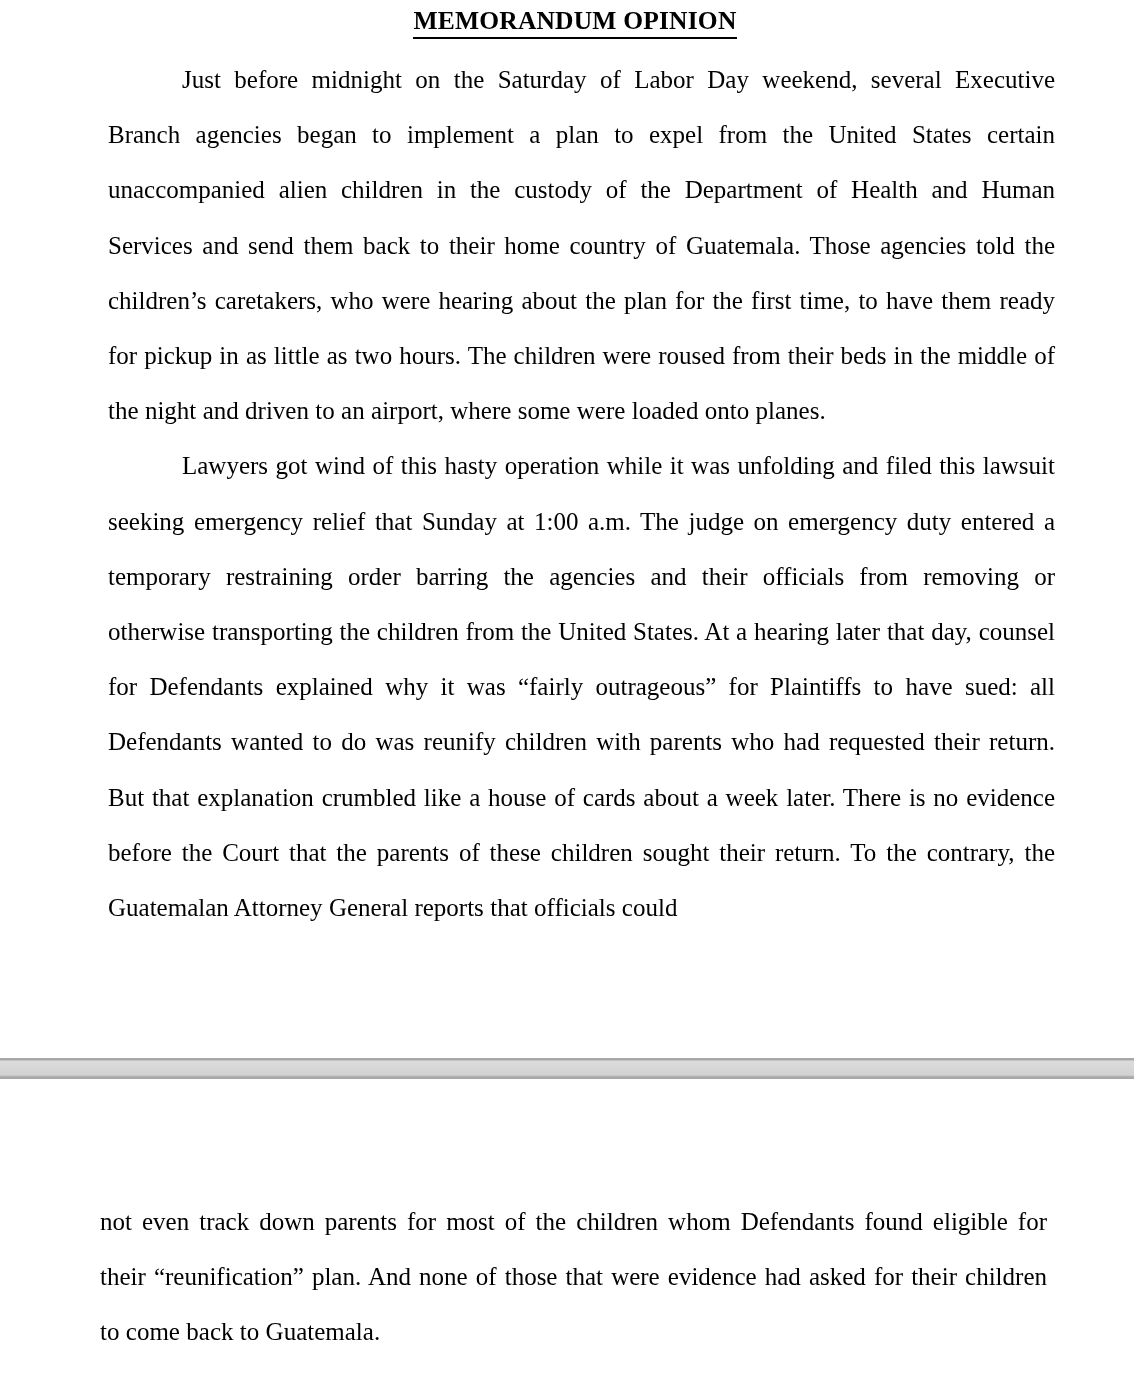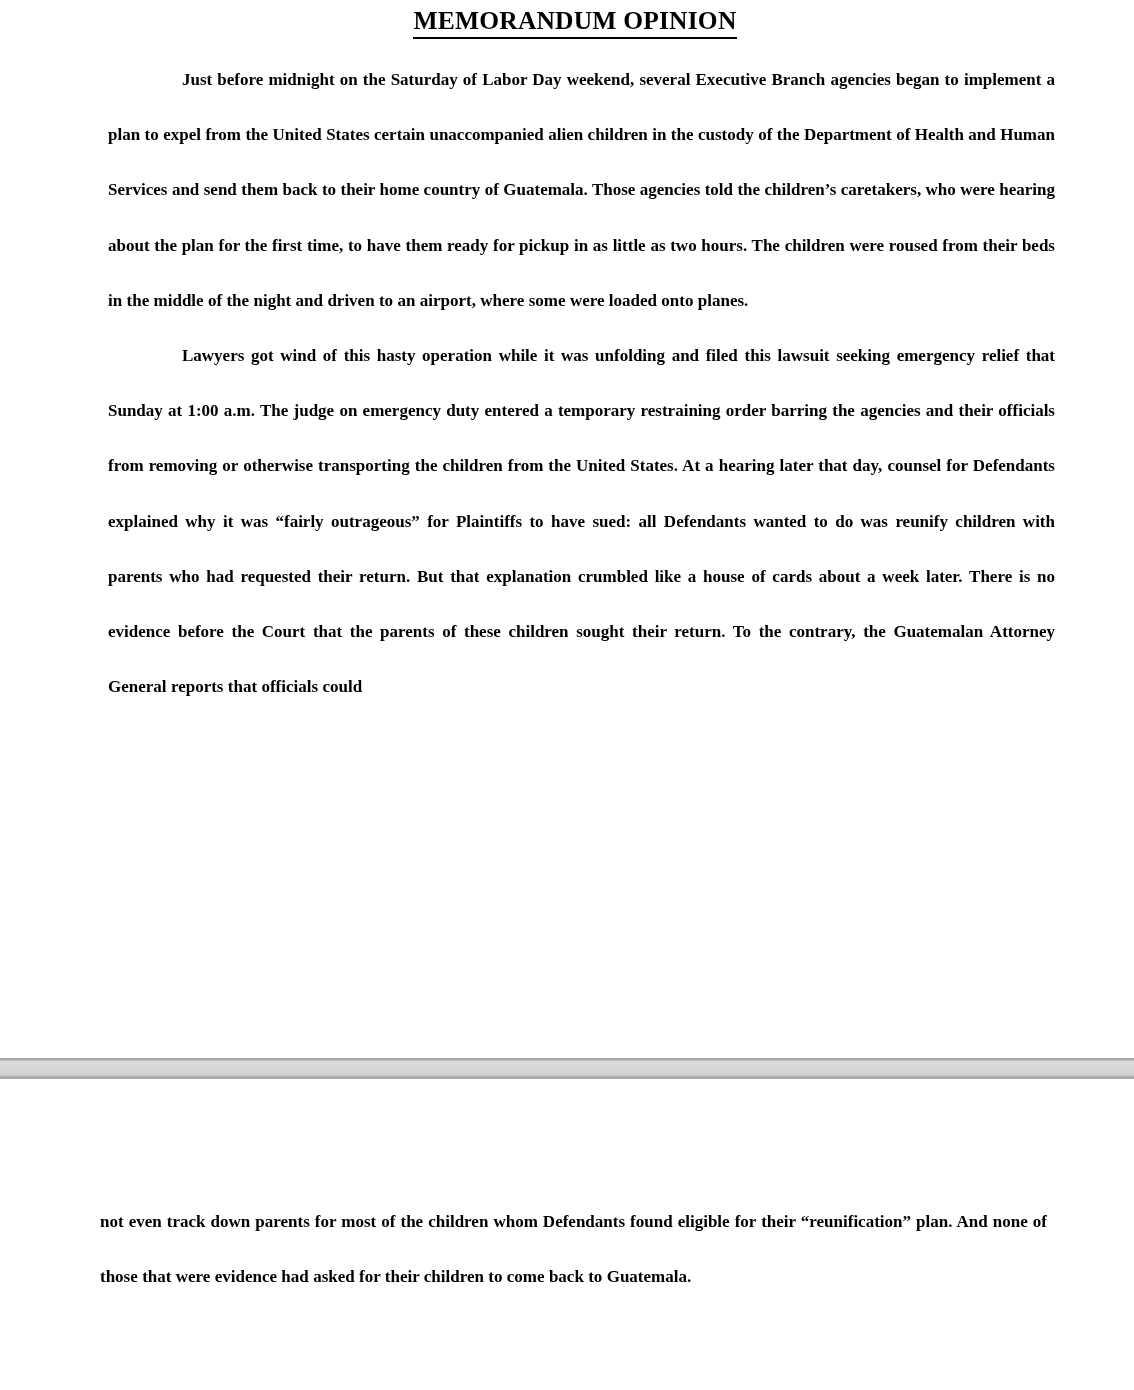--- a/index.html
+++ b/index.html
@@ -48,27 +48,26 @@
     position: absolute;
     left: 100px;
     top: 52px;
     width: 947px;
   }
 
   p.para {
     margin: 0;
     text-align: justify;
     text-justify: inter-word;
-    font-size: 17px;
+    font-size: 25px;
     line-height: 55.2px;
     text-indent: 74px;
     -webkit-hyphens: none;
     hyphens: none;
     word-spacing: 0.1px;
-    font-weight: bold;
   }
   p.para + p.para {
     margin-top: 0;
   }
   p.para:last-child {
     text-align: justify;
   }
   
 
   

